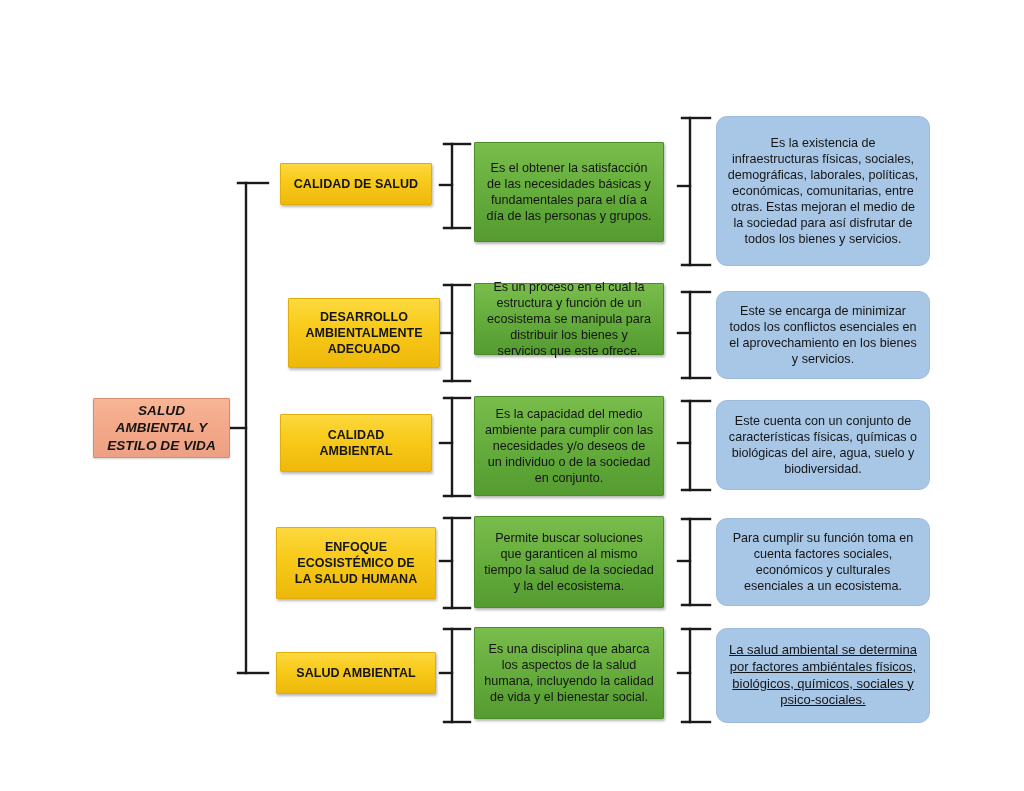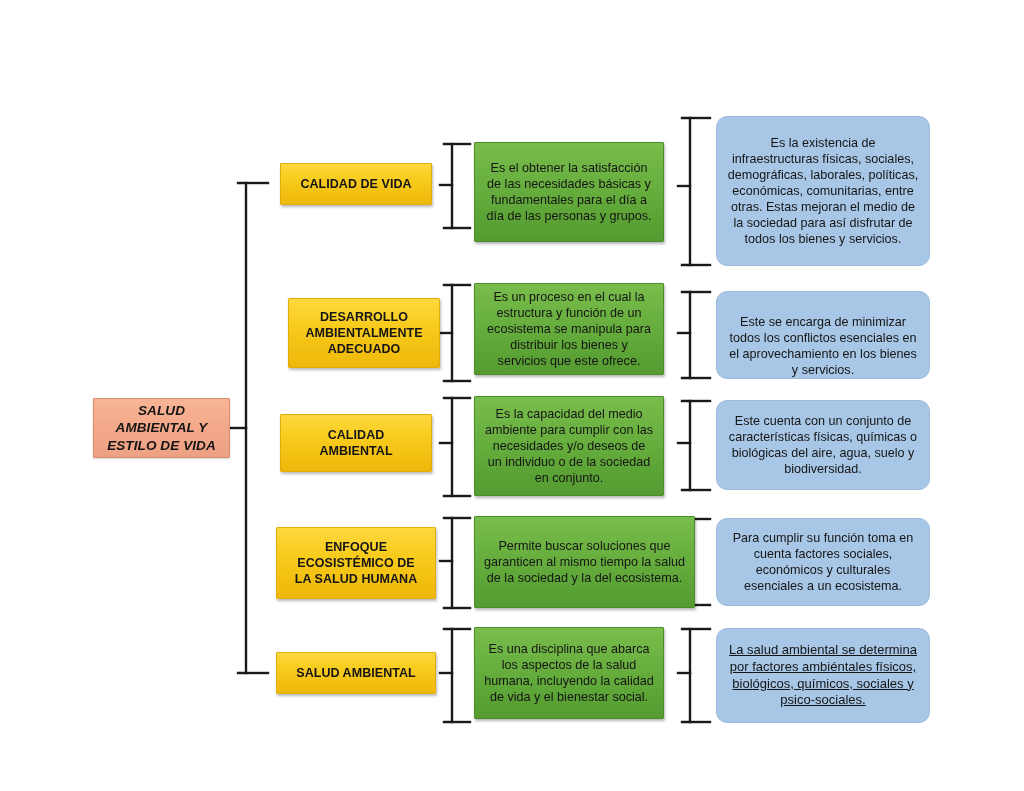--- a/index.html
+++ b/index.html
@@ -170,21 +170,21 @@
     </g>
   </svg>
 
   <div class="node root" style="left:93px; top:398px; width:137px; height:60px;">
     <span class="txt">SALUD
 AMBIENTAL Y
 ESTILO DE VIDA</span>
   </div>
 
   <div class="node cat" style="left:280px; top:163px; width:152px; height:42px;">
-    <span class="txt">CALIDAD DE VIDA</span>
+    <span class="txt">CALIDAD DE SALUD</span>
   </div>
 
   <div class="node cat" style="left:288px; top:298px; width:152px; height:70px;">
     <span class="txt">DESARROLLO
 AMBIENTALMENTE
 ADECUADO</span>
   </div>
 
   <div class="node cat" style="left:280px; top:414px; width:152px; height:58px;">
     <span class="txt">CALIDAD
@@ -198,41 +198,41 @@
   </div>
 
   <div class="node cat" style="left:276px; top:652px; width:160px; height:42px;">
     <span class="txt">SALUD AMBIENTAL</span>
   </div>
 
   <div class="node green" style="left:474px; top:142px; width:190px; height:100px;">
     <span class="txt">Es el obtener la satisfacción de las necesidades básicas y fundamentales para el día a día de las personas y grupos.</span>
   </div>
 
-  <div class="node green" style="left:474px; top:283px; width:190px; height:92px;">
+  <div class="node green" style="left:474px; top:283px; width:190px; height:72px;">
     <span class="txt">Es un proceso en el cual la estructura y función de un ecosistema se manipula para distribuir los bienes y servicios que este ofrece.</span>
   </div>
 
   <div class="node green" style="left:474px; top:396px; width:190px; height:100px;">
     <span class="txt">Es la capacidad del medio ambiente para cumplir con las necesidades y/o deseos de un individuo o de la sociedad en conjunto.</span>
   </div>
 
-  <div class="node green" style="left:474px; top:516px; width:221px; height:92px;">
+  <div class="node green" style="left:474px; top:516px; width:190px; height:92px;">
     <span class="txt">Permite buscar soluciones que garanticen al mismo tiempo la salud de la sociedad y la del ecosistema.</span>
   </div>
 
   <div class="node green" style="left:474px; top:627px; width:190px; height:92px;">
     <span class="txt">Es una disciplina que abarca los aspectos de la salud humana, incluyendo la calidad de vida y el bienestar social.</span>
   </div>
 
   <div class="node blue" style="left:716px; top:116px; width:214px; height:150px;">
     <span class="txt">Es la existencia de infraestructuras físicas, sociales, demográficas, laborales, políticas, económicas, comunitarias, entre otras. Estas mejoran el medio de la sociedad para así disfrutar de todos los bienes y servicios.</span>
   </div>
 
-  <div class="node blue" style="left:716px; top:291px; width:214px; height:88px;align-items:flex-end;">
+  <div class="node blue" style="left:716px; top:291px; width:214px; height:88px;">
     <span class="txt">Este se encarga de minimizar todos los conflictos esenciales en el aprovechamiento en los bienes y servicios.</span>
   </div>
 
   <div class="node blue" style="left:716px; top:400px; width:214px; height:90px;">
     <span class="txt">Este cuenta con un conjunto de características físicas, químicas o biológicas del aire, agua, suelo y biodiversidad.</span>
   </div>
 
   <div class="node blue" style="left:716px; top:518px; width:214px; height:88px;">
     <span class="txt">Para cumplir su función toma en cuenta factores sociales, económicos y culturales esenciales a un ecosistema.</span>
   </div>

